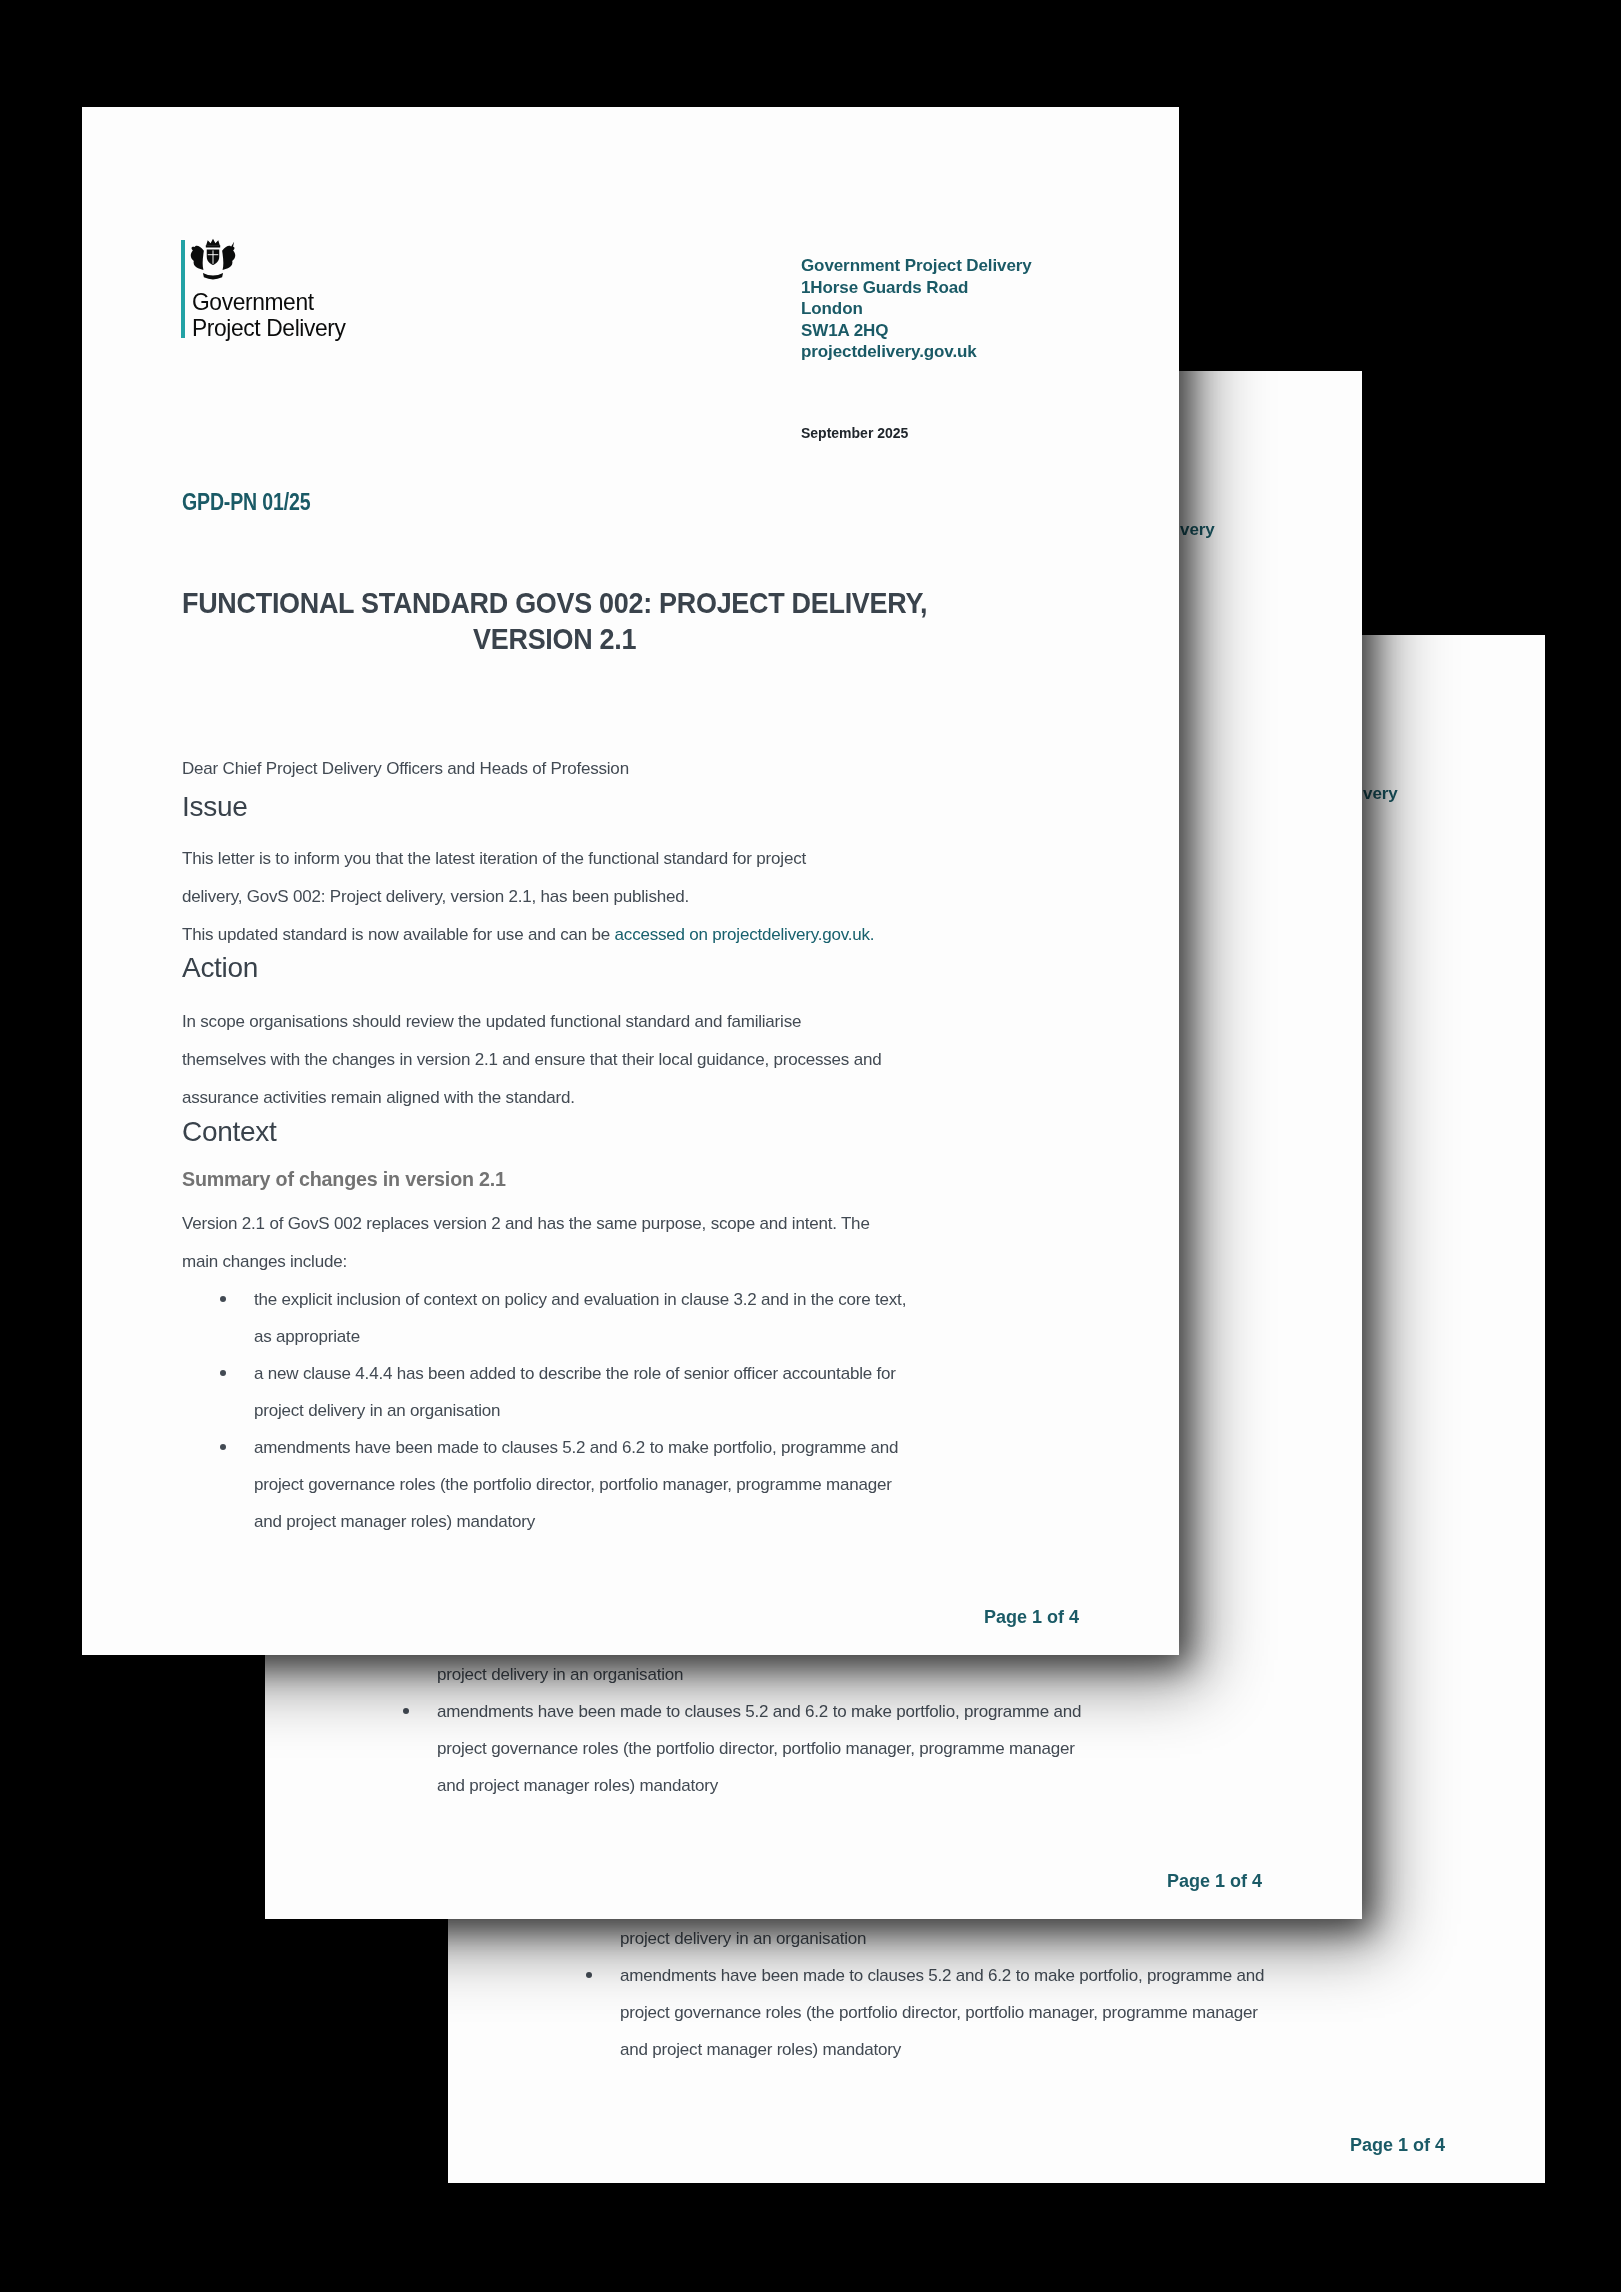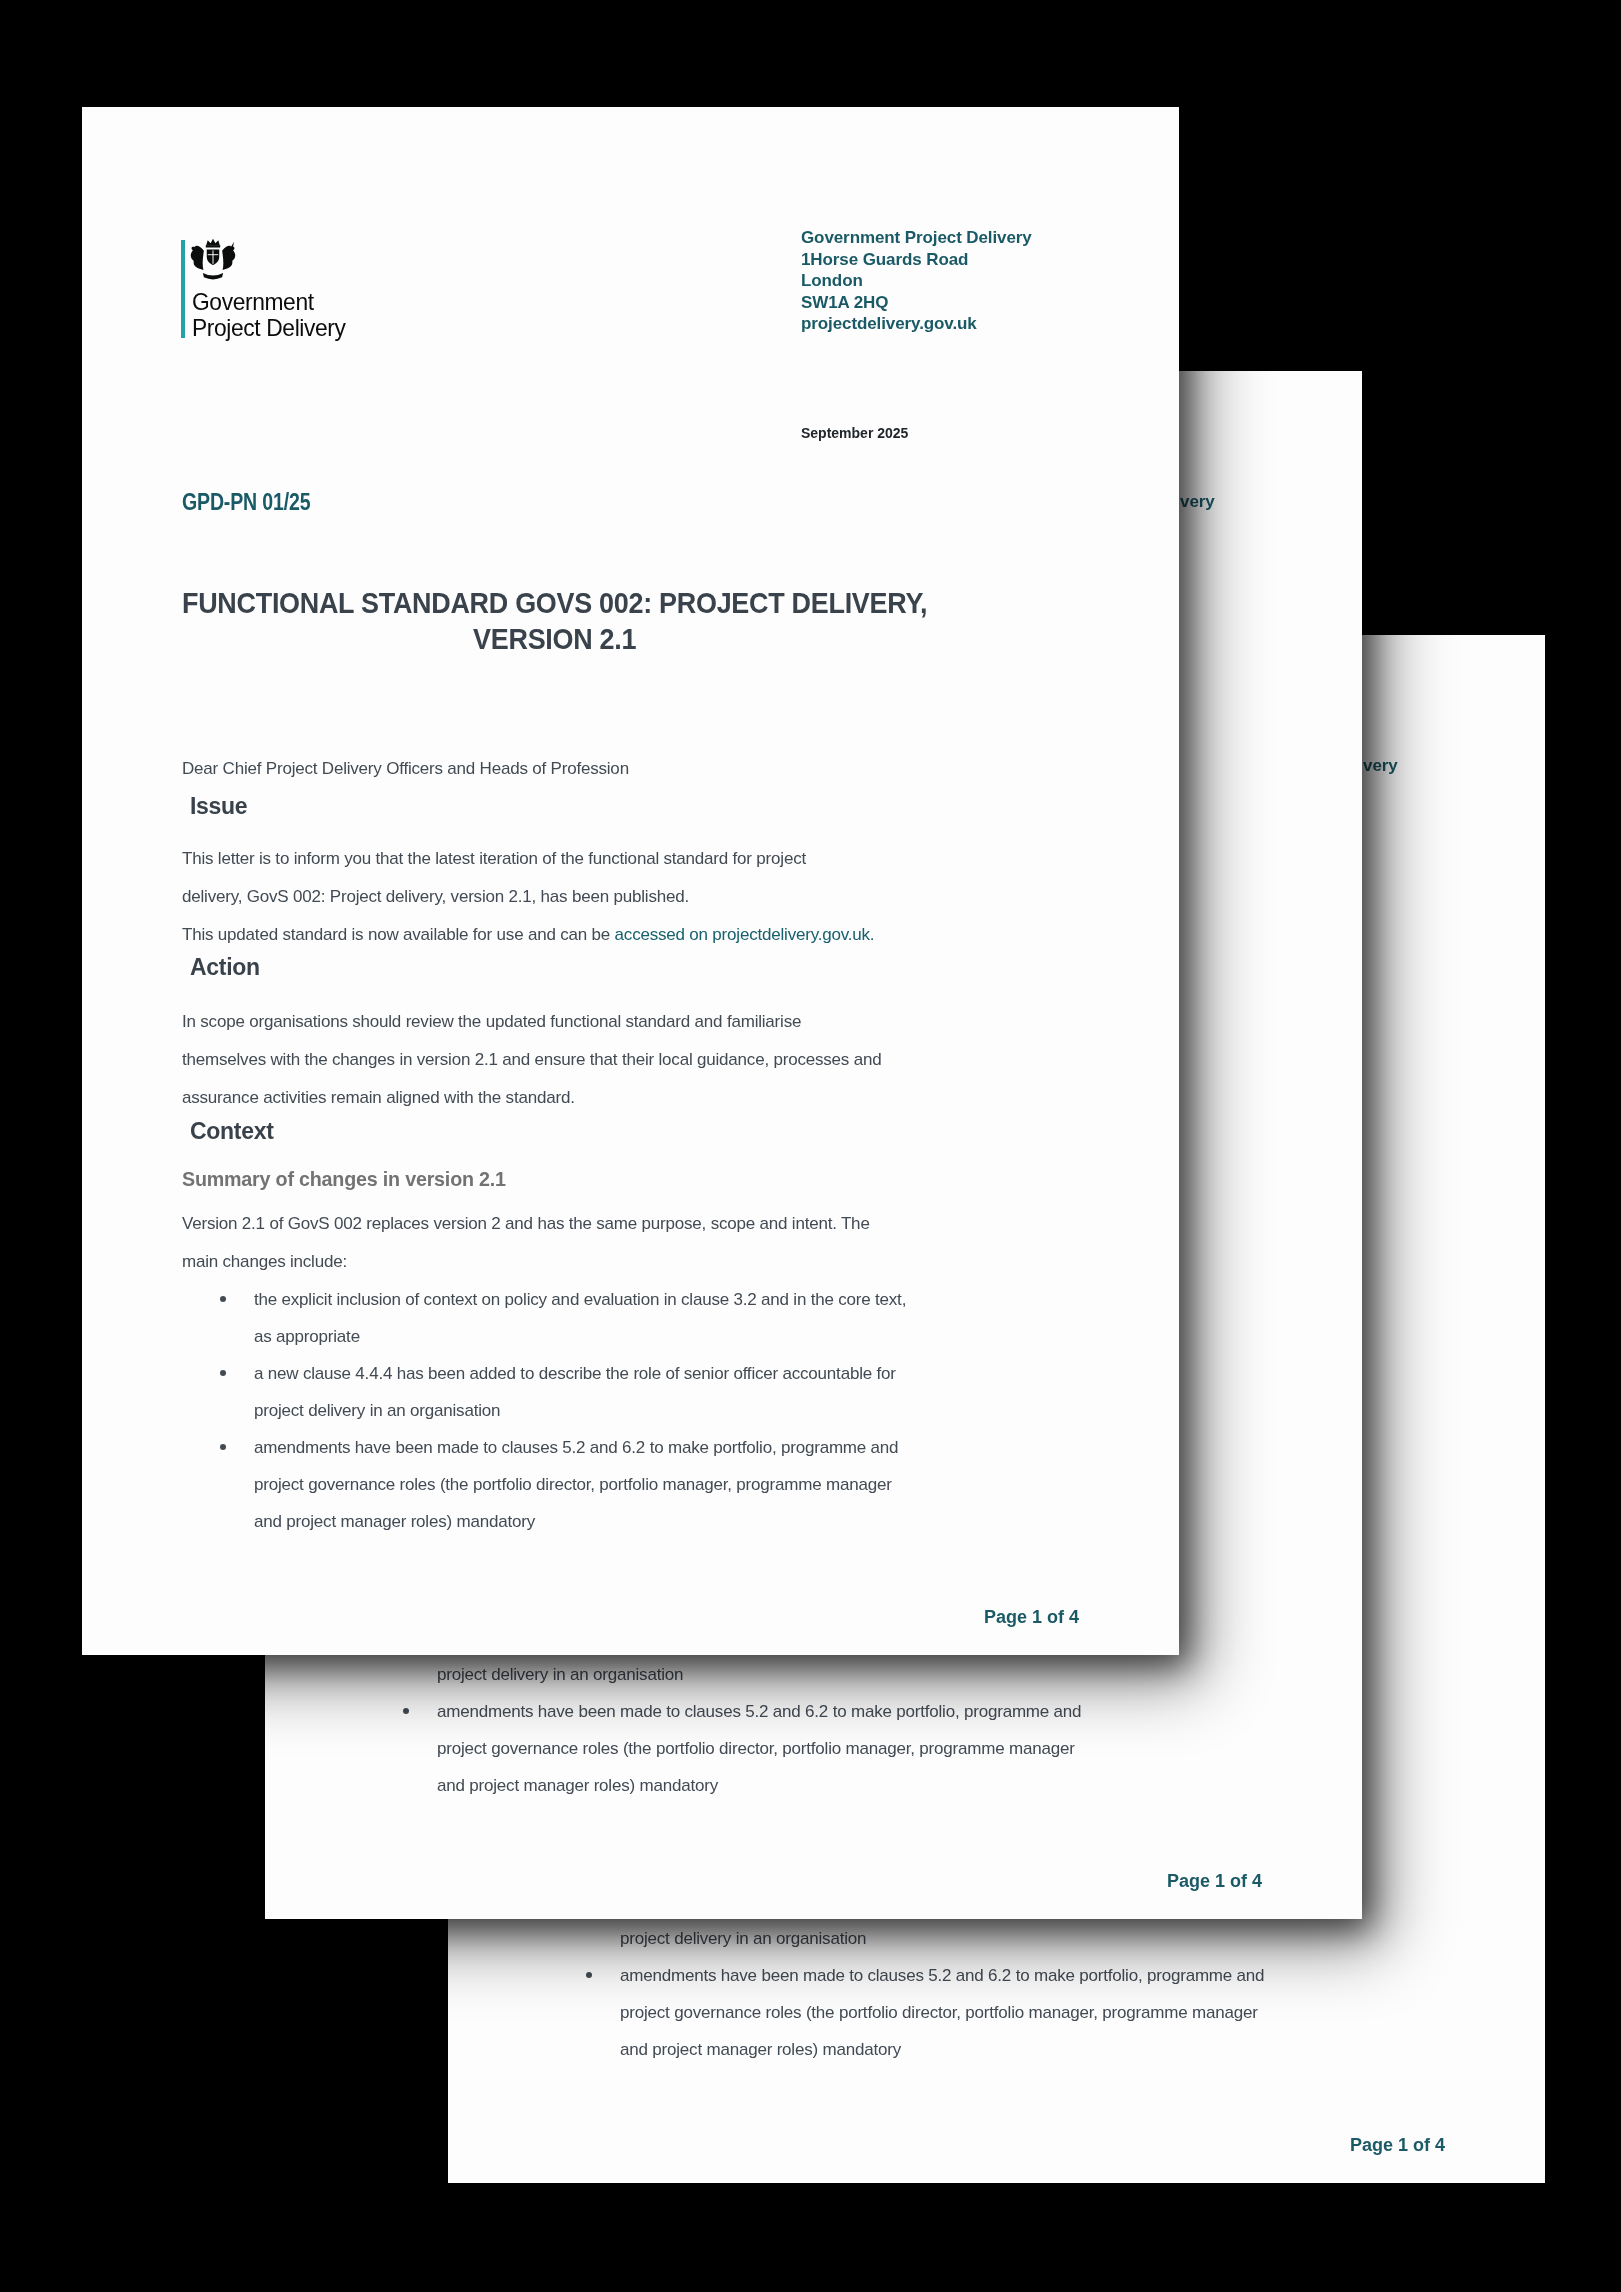--- a/index.html
+++ b/index.html
@@ -25,32 +25,32 @@
   .cond91{transform:scaleX(.91);transform-origin:0 50%;}
   .cond85{transform:scaleX(.85);transform-origin:0 50%;}
   .cond95{transform:scaleX(.95);transform-origin:0 50%;}
 
   
   .brand-bar{left:99px;top:133px;width:3.6px;height:98px;background:#23a2a5;}
   .crest{left:107px;top:131px;width:48px;height:43px;}
   .brand-text{left:110px;top:182px;font-size:24px;line-height:26px;color:#0b0c0c;letter-spacing:-0.4px;white-space:nowrap;}
 
   
-  .addr{left:719px;top:120px;color:#1a5a66;font-size:17px;line-height:21.5px;font-weight:600;letter-spacing:-0.1px;}
+  .addr{left:719px;top:148px;color:#1a5a66;font-size:17px;line-height:21.5px;font-weight:600;letter-spacing:-0.1px;}
   .addr div{white-space:nowrap;}
   .date{left:719px;top:315px;font-size:14px;line-height:23px;font-weight:600;color:#20262c;white-space:nowrap;}
 
   .ref{left:100px;top:381px;font-size:23px;line-height:29px;font-weight:700;color:#1a5a66;white-space:nowrap;letter-spacing:-0.2px;text-align:center;}
 
   .title{left:100px;top:478px;color:#3a434c;font-weight:700;font-size:29.6px;letter-spacing:-0.3px;text-align:center;}
   .title .tl{height:36px;line-height:36px;white-space:nowrap;}
 
   .body-text{color:#424a53;font-size:17px;letter-spacing:-0.2px;}
   .salutation{left:100px;top:643px;height:38px;line-height:38px;white-space:nowrap;}
-  .h2{left:108px;font-size:23px;line-height:29px;font-weight:700;color:#39424b;letter-spacing:-0.3px;white-space:nowrap;}
+  .h2{left:100px;font-size:28px;line-height:29px;font-weight:400;color:#39424b;letter-spacing:-0.3px;white-space:nowrap;}
   .h3{left:100px;font-size:19.7px;line-height:27px;font-weight:700;color:#737373;letter-spacing:-0.2px;white-space:nowrap;}
   .p{left:100px;}
   .p .ln{height:38px;line-height:38px;white-space:nowrap;}
   .link{color:#17606d;cursor:pointer;}
 
   .bullet{left:172px;}
   .bullet .ln{height:37px;line-height:37px;white-space:nowrap;}
   .bullet .dot{
     position:absolute;left:-34px;top:15px;
     width:6.3px;height:6.3px;border-radius:50%;background:#424a53;

